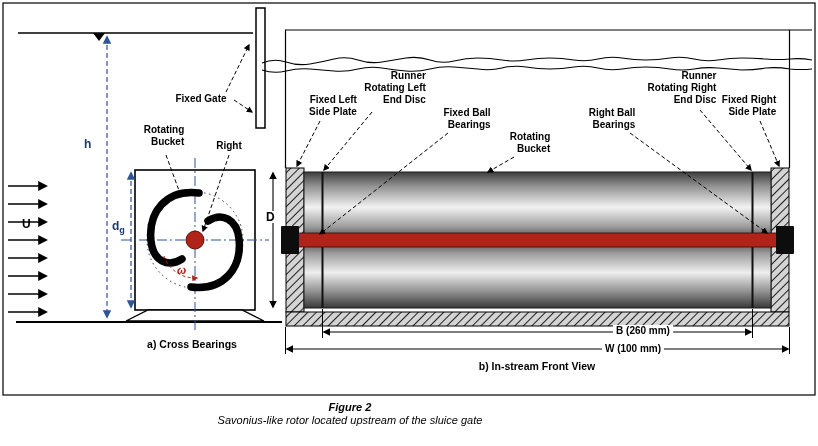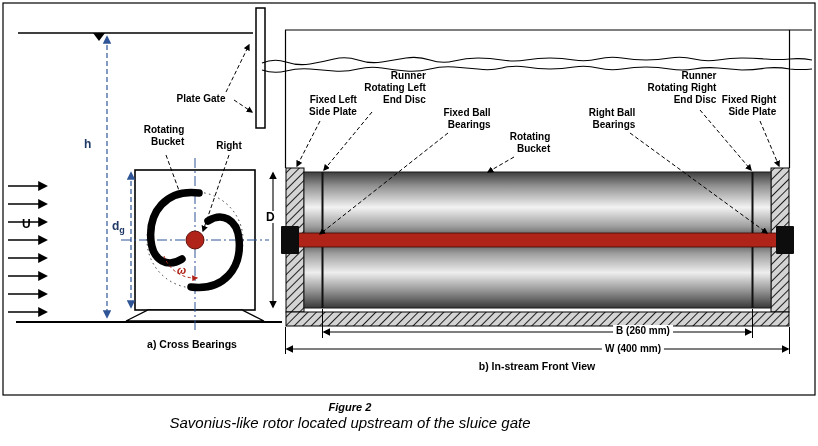--- a/index.html
+++ b/index.html
@@ -9,21 +9,21 @@
   .lbl{position:absolute;font-size:10px;font-weight:bold;line-height:12px;
        text-align:right;color:#000;white-space:nowrap;}
   .c{transform:translateX(-50%);}
   .wbg{background:#fff;padding:0 3px;}
   .sym{font-size:12px;}
   .navy{color:#1F3864;}
   .red{color:#B02318;font-style:italic;font-size:11px;}
   .cap{font-size:10.5px;}
   .figcap{position:absolute;left:0;top:401px;width:700px;text-align:center;}
   .figtitle{font-size:11px;font-weight:bold;font-style:italic;}
-  .figsub{font-size:15px;font-style:italic;margin-top:1px;}
+  .figsub{font-size:11px;font-style:italic;margin-top:1px;}
 </style>
 </head>
 <body>
 
 <div class="stage">
 
 <svg width="818" height="446" viewBox="0 0 818 446">
   <defs>
     <marker id="mA" viewBox="0 0 10 10" refX="8" refY="5" markerWidth="7" markerHeight="7" orient="auto-start-reverse">
           <path d="M0,0L10,5L0,10z" fill="#000"></path>
@@ -134,21 +134,21 @@
       <path d="M372,112 L324,170" marker-end="url(#mL)"></path>
       <path d="M448,133 L320,234" marker-end="url(#mL)"></path>
       <path d="M514,157 L488,172" marker-end="url(#mL)"></path>
       <path d="M630,133 L767,233" marker-end="url(#mL)"></path>
       <path d="M700,110 L751,170" marker-end="url(#mL)"></path>
       <path d="M760,121 L779,166" marker-end="url(#mL)"></path>
     </g>
   </g>
 </svg>
 
-<div class="lbl c" style="left:201px;top:93px">Plate Gate</div>
+<div class="lbl c" style="left:201px;top:93px">Fixed Gate</div>
 
 <div class="lbl c" style="left:164px;top:124px">
   <div>Rotating</div>
   <div>Bucket</div>
 </div>
 
 <div class="lbl c" style="left:229px;top:140px">Right</div>
 
 <div class="lbl sym navy" style="left:84px;top:138px">h</div>
 <div class="lbl sym" style="left:22px;top:218px">U</div>
@@ -192,21 +192,21 @@
   <div>Rotating Right</div>
   <div>End Disc</div>
 </div>
 
 <div class="lbl c" style="left:749px;top:94px">
   <div>Fixed Right</div>
   <div>Side Plate</div>
 </div>
 
 <div class="lbl c wbg" style="left:643px;top:325px">B (260 mm)</div>
-<div class="lbl c wbg" style="left:633px;top:343px">W (400 mm)</div>
+<div class="lbl c wbg" style="left:633px;top:343px">W (100 mm)</div>
 
 <div class="lbl c cap" style="left:192px;top:338px">a) Cross Bearings</div>
 <div class="lbl c cap" style="left:537px;top:360px">b) In-stream Front View</div>
 
 <div class="figcap">
   <div class="figtitle">Figure 2</div>
   <div class="figsub">Savonius-like rotor located upstream of the sluice gate</div>
 </div>
 
 </div>

